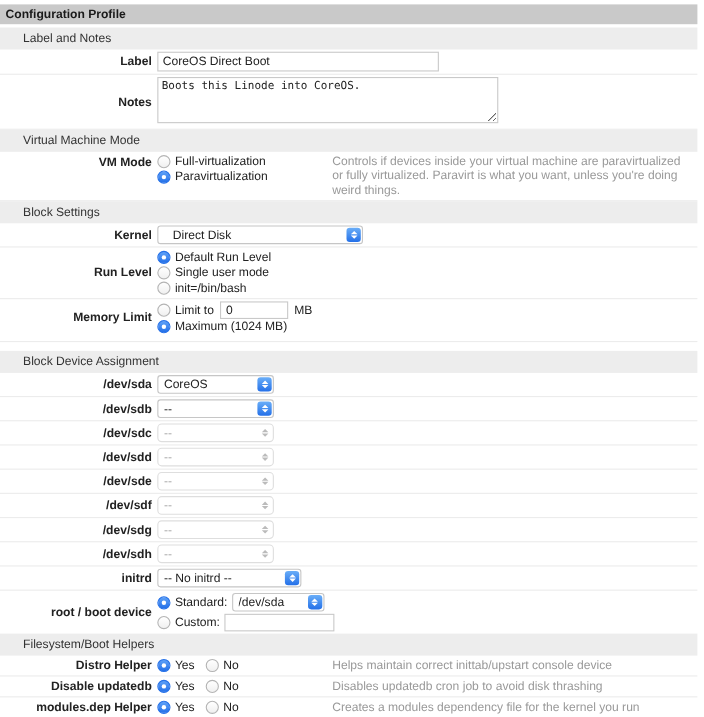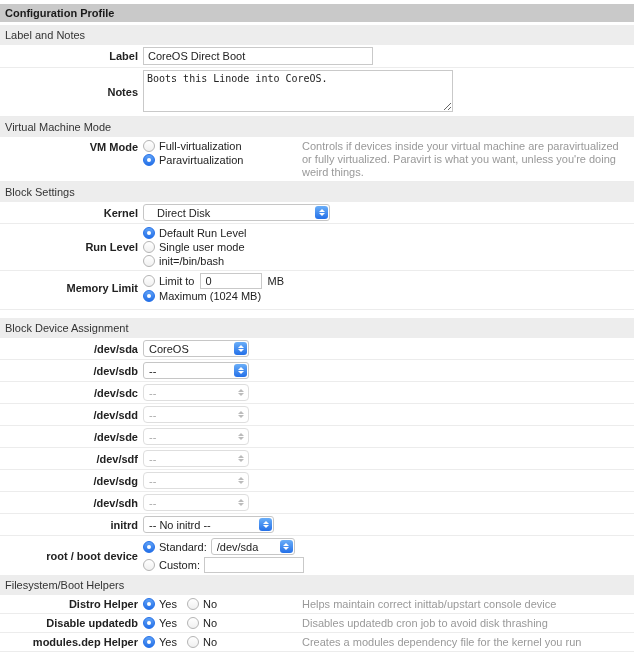--- a/index.html
+++ b/index.html
@@ -15,21 +15,21 @@
 
   .header-bar {
     background: #c9c9c9;
     font-weight: bold;
     padding: 3px 6px 3px 5px;
     margin: 0 6px 3px 0;
     color: #1a1a1a;
   }
   .section-bar {
     background: #ededed;
-    padding: 4px 6px 4px 5px;
+    padding: 4px 6px 4px 21px;
     margin: 0 6px 0 0;
     color: #333;
   }
   .section-bar.gap-top { margin-top: 8px; }
 
   .row {
     display: flex;
     align-items: center;
     padding: 2px 0;
     margin-right: 6px;
@@ -57,21 +57,21 @@
   
   .ti {
     border: 1px solid #c9c9c9;
     background: #fff;
     height: 18px;
     font-family: "Liberation Sans", "DejaVu Sans", sans-serif;
     font-size: 11px;
     padding: 1px 4px;
     color: #222;
   }
-  .ti-label { width: 230px; }
+  .ti-label { width: 256px; }
   .ti-mem { width: 62px; height: 16px; margin: 0 4px; }
   .ti-custom { width: 100px; height: 16px; }
   textarea.notes {
     border: 1px solid #c9c9c9;
     width: 310px;
     height: 42px;
     font-family: "DejaVu Sans Mono", "Liberation Mono", monospace;
     font-size: 10px;
     padding: 2px 3px;
     color: #222;

